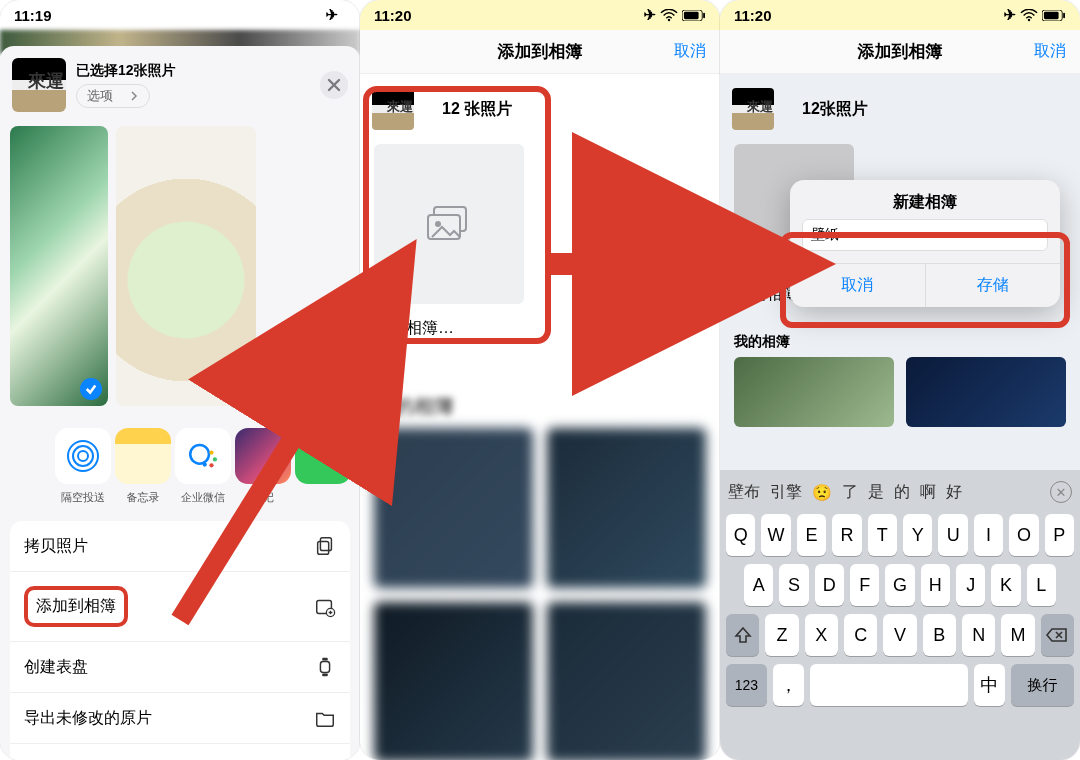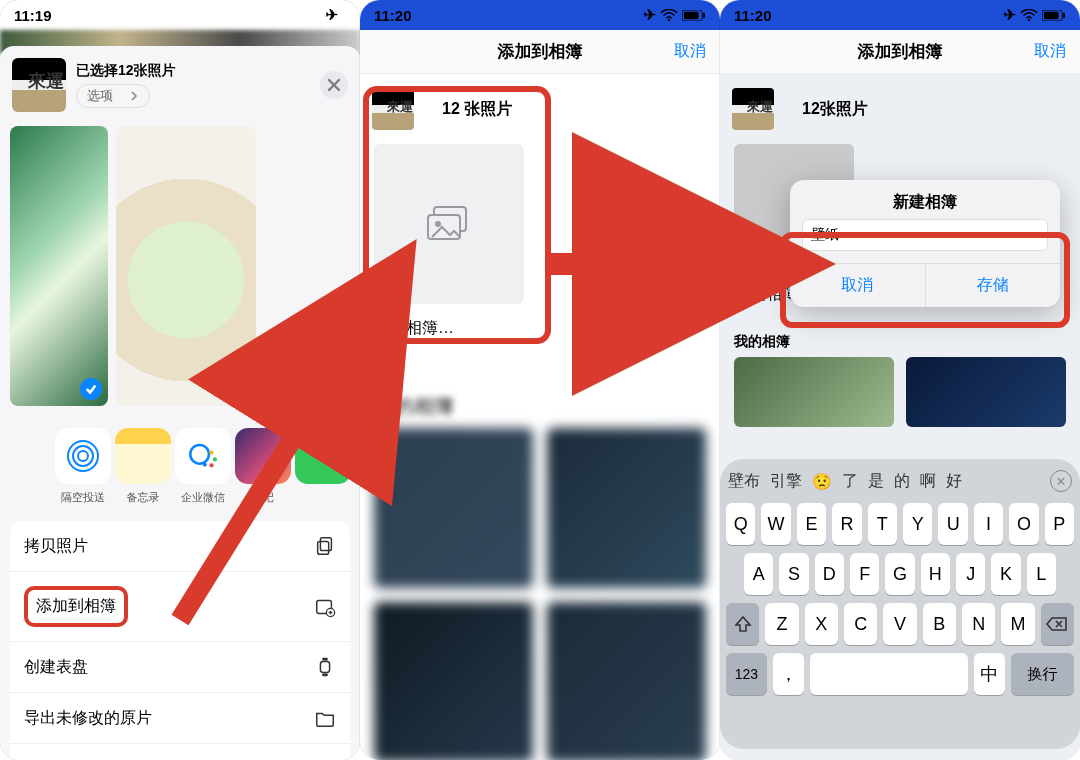--- a/index.html
+++ b/index.html
@@ -12,21 +12,21 @@
     background: #f2f2f7; border-radius: 20px; overflow: hidden;
     box-shadow: 0 0 0 1px rgba(0,0,0,0.08);
   }
   .phone.p1 { left: 0; }
   .phone.p2 { left: 360px; }
   .phone.p3 { left: 720px; }
 
   
   .status {
     height: 30px; display: flex; align-items: center; justify-content: space-between;
-    padding: 0 14px; font-size: 15px; font-weight: 600; background: #1d4ed8;
+    padding: 0 14px; font-size: 15px; font-weight: 600; background: #fef9c3;
   }
   .phone.p1 .status { background: #fff; }
   .status .right { display: flex; gap: 4px; align-items: center; }
 
   
   .p1 .backdim {
     position:absolute; top:30px; left:0; right:0; height:24px;
     background: linear-gradient(90deg,#3d5a3d,#c1b48a,#4a4a4a,#ccc);
     filter: blur(2px);
   }
@@ -167,21 +167,21 @@
   .p3 .dlg-btns { display:flex; border-top:1px solid #ddd;}
   .p3 .dlg-btns div { flex:1; text-align:center; padding:11px 0; color:#0a84ff; font-size:16px;}
   .p3 .dlg-btns div:first-child{ border-right:1px solid #ddd;}
 
   .p3 .hl-dialog {
     position:absolute; top:232px; left:60px; right:10px; height:96px;
     border:6px solid #d83a2b; border-radius:12px; z-index:6; pointer-events:none;
   }
 
   
-  .kbd { position:absolute; left:0; right:0; bottom:11px; height:290px; background:#d1d4d9; z-index:7;border-radius:24px;}
+  .kbd { position:absolute; left:0; right:0; bottom:0; height:290px; background:#d1d4d9; z-index:7;}
   .kbd .sugg { height:44px; display:flex; align-items:center; padding:0 8px; font-size:16px; gap:10px;}
   .kbd .sugg span { color:#333; }
   .kbd .sugg .sp { flex:1;}
   .kbd .sugg .del { width:22px;height:22px;border:1.5px solid #888;border-radius:50%;display:flex;align-items:center;justify-content:center;font-size:13px;color:#888;}
   .kbd .krow { display:flex; gap:6px; padding: 0 6px 8px; }
   .kbd .key {
     flex:1; height:42px; background:#fff; border-radius:6px;
     display:flex; align-items:center; justify-content:center;
     font-size:18px; box-shadow: 0 1px 0 rgba(0,0,0,0.25);
   }

